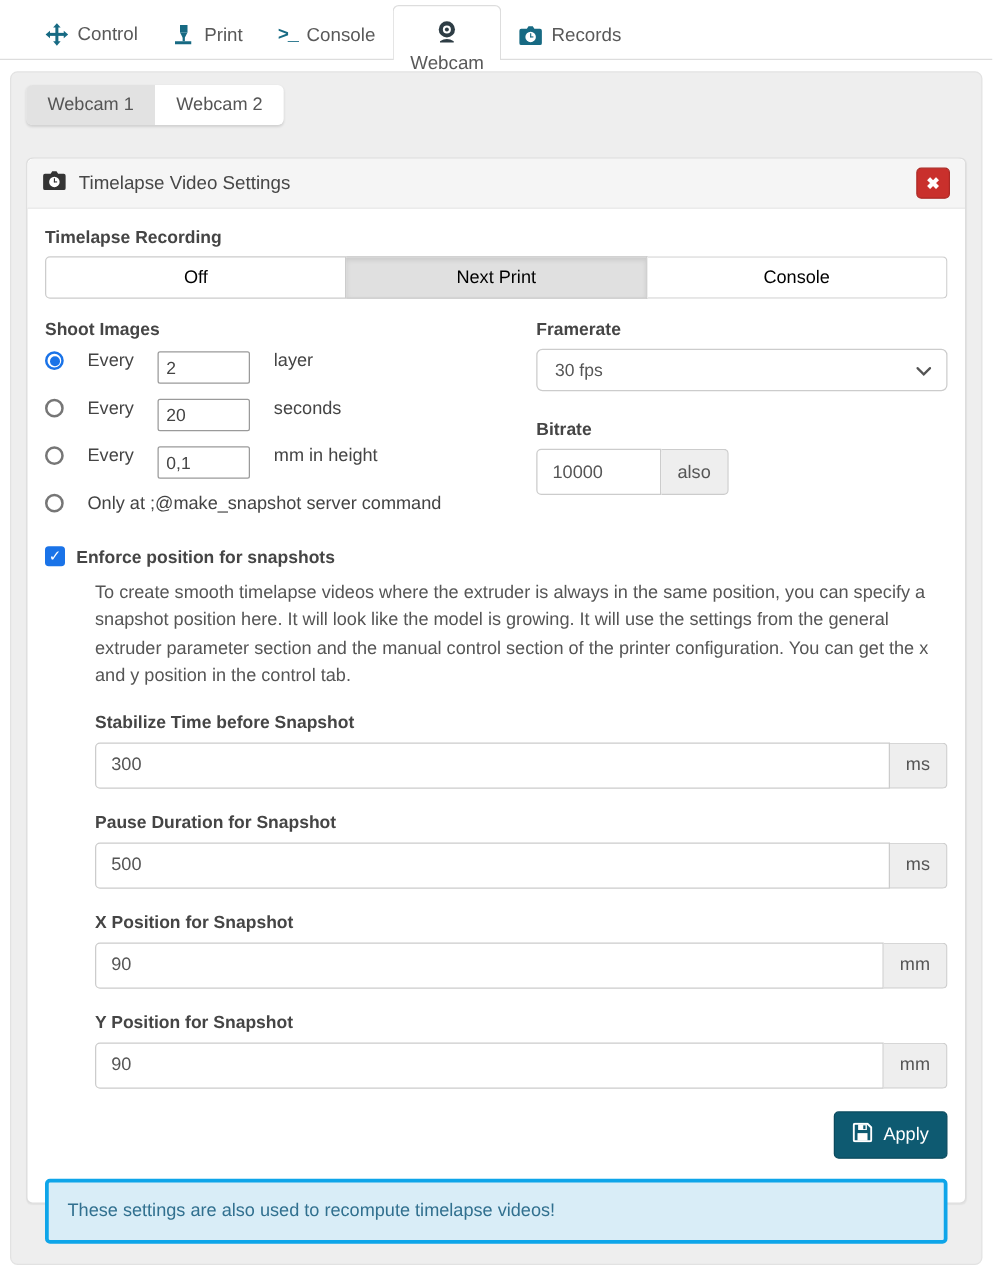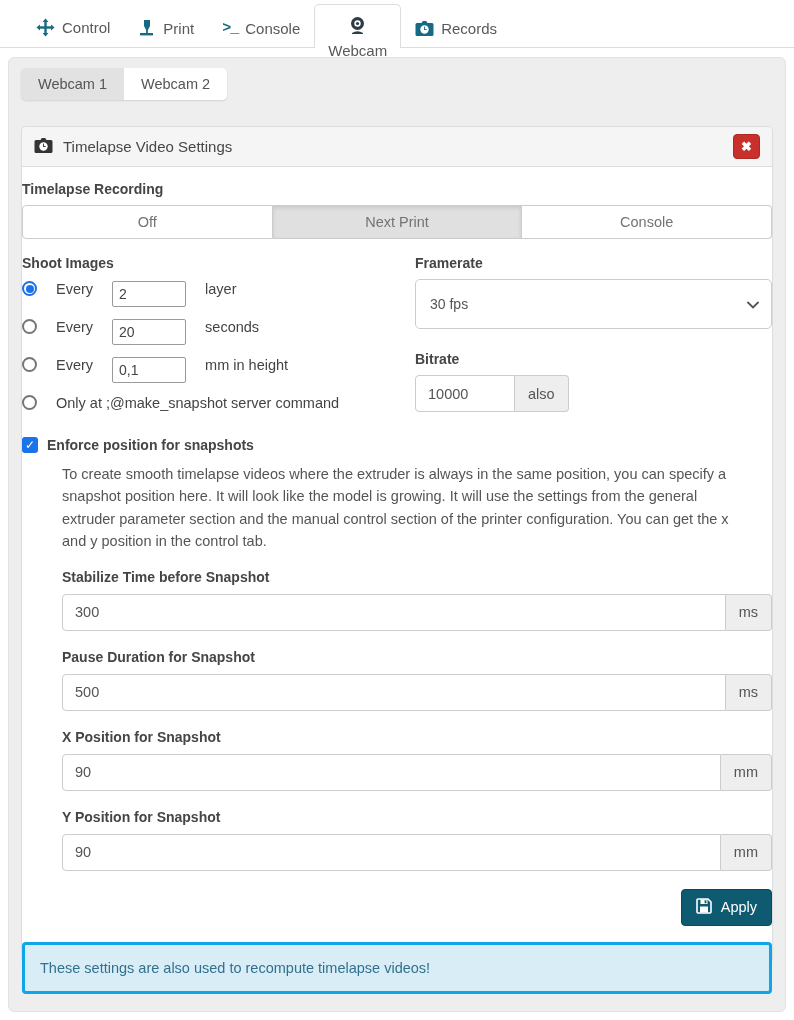--- a/index.html
+++ b/index.html
@@ -107,42 +107,42 @@
     color: #fff;
     width: 27px;
     height: 25px;
     font-weight: bold;
     font-size: 13px;
     display: flex;
     align-items: center;
     justify-content: center;
     cursor: pointer;
   }
-  .panel-body { padding: 14px 0; }
+  .panel-body { padding: 14px 14px; }
 
   .form-label {
     font-weight: bold;
     color: #454545;
     font-size: 14px;
     margin-bottom: 8px;
   }
 
   
   .btn-group {
     display: flex;
     width: 100%;
     margin-bottom: 16px;
   }
   .btn-group .seg {
     flex: 1;
     text-align: center;
     padding: 8px 0;
     border: 1px solid #ccc;
     background: #fff;
-    color: #737373;
+    color: #000000;
     font-size: 14.5px;
     cursor: pointer;
   }
   .btn-group .seg + .seg { border-left: none; }
   .btn-group .seg:first-child { border-radius: 4px 0 0 4px; }
   .btn-group .seg:last-child { border-radius: 0 4px 4px 0; }
   .btn-group .seg.selected {
     background: #e0e0e0;
     box-shadow: inset 0 2px 4px rgba(0,0,0,.10);
   }
@@ -183,21 +183,21 @@
     border-radius: 2px;
     padding: 0 6px;
     font-size: 14px;
     color: #444;
     font-family: "Liberation Sans", sans-serif;
   }
 
   .select-box {
     border: 1px solid #ccc;
     border-radius: 5px;
-    height: 50px;
+    height: 34px;
     display: flex;
     align-items: center;
     justify-content: space-between;
     padding: 0 12px 0 14px;
     color: #555;
     cursor: pointer;
     background: #fff;
     margin-bottom: 22px;
   }
 

